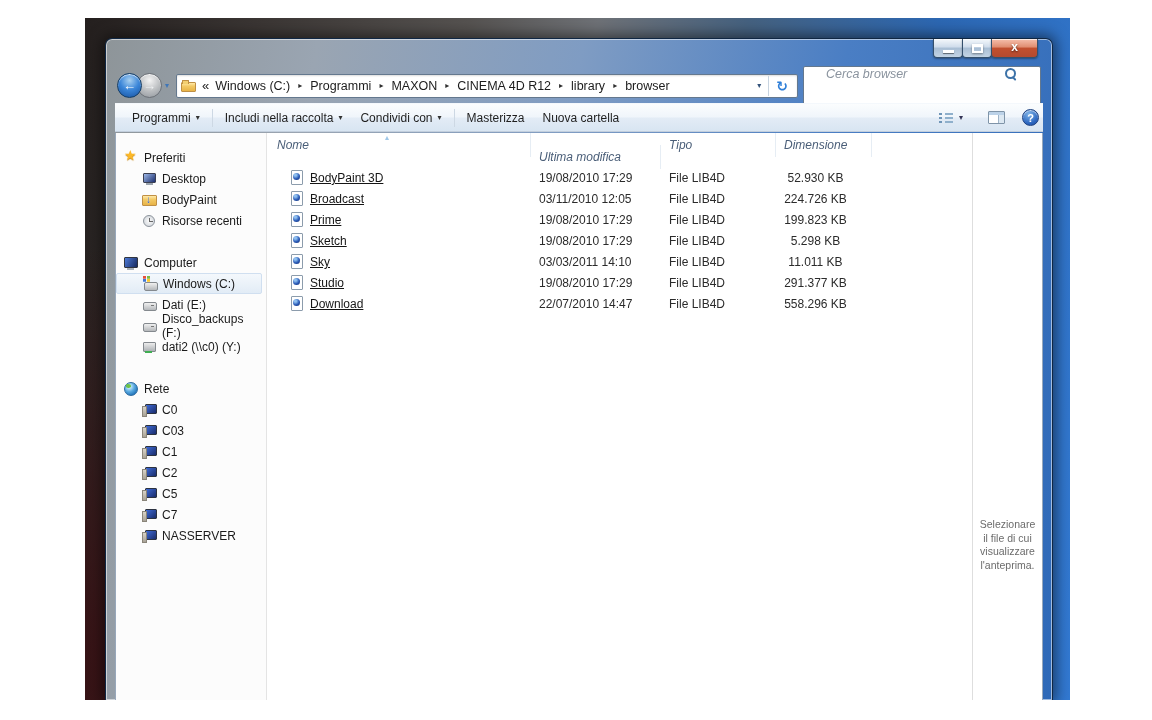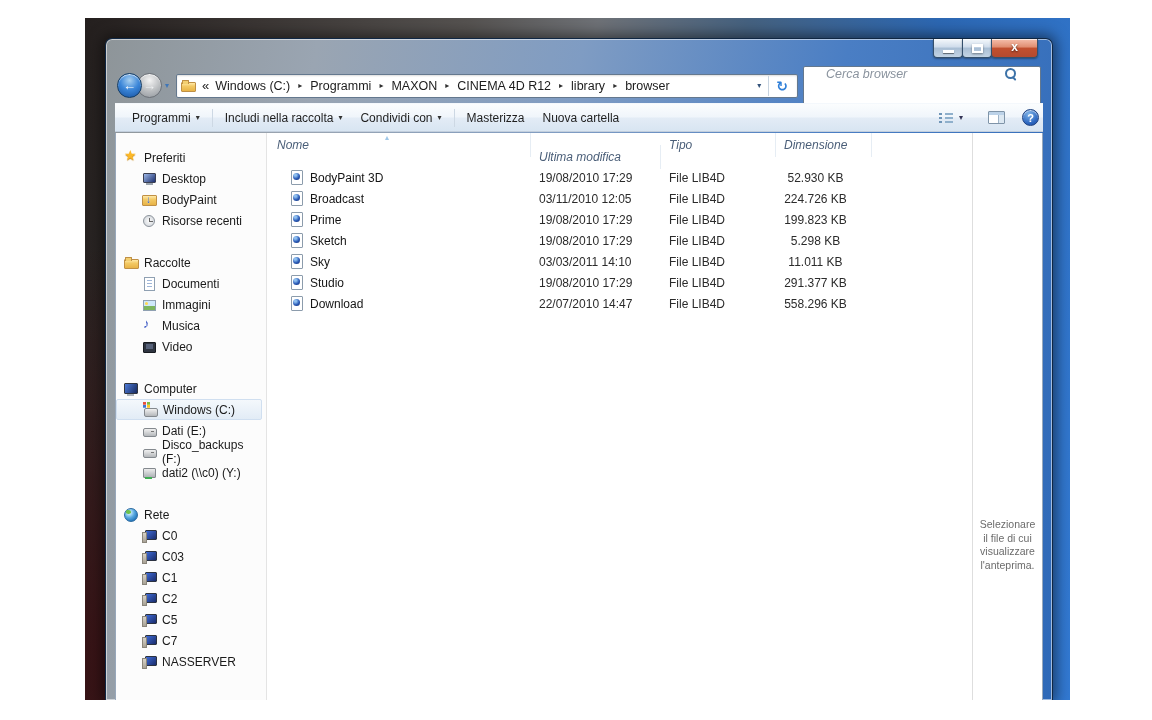--- a/index.html
+++ b/index.html
@@ -122,21 +122,21 @@
     border-right:1px solid #e6edf4; }
   .fh.c-name { width:264px; padding-left:10px; }
   .fh.c-mod { width:130px;margin-top:23px; }
   .fh.c-type { width:115px; }
   .fh.c-size { width:96px; }
   .sort-caret { position:absolute; left:118px; top:0; font-size:8px; color:#9fc7e8; }
   .sort-caret::before { content:"\25B4"; }
   .frows { margin-top:10px; }
   .frow { height:21px; display:flex; align-items:center; color:#2b2b2b; }
   .fc { white-space:nowrap; overflow:hidden; }
-  .fc.c-name { width:264px; display:flex; align-items:flex-end; padding-left:22px; color:#151515; }
+  .fc.c-name { width:264px; display:flex; align-items:flex-end; padding-left:22px; color:#151515;text-decoration:underline; }
   .fc.c-mod { width:130px; padding-left:8px; }
   .fc.c-type { width:115px; padding-left:8px; }
   .fc.c-size { width:96px; text-align:center; padding-right:17px; }
 
   .previewpane { width:70px; flex:none; border-left:1px solid #dedede;
     padding:385px 3px 0; text-align:center; color:#6b6b6b; font-size:10.5px; line-height:1.3; }
 
   
   .ic { width:15px; height:15px; display:inline-block; position:relative; margin-right:5px; flex:none; }
   .ic-star::before { content:"\2605"; position:absolute; left:0; top:-3px; font-size:14px;
@@ -302,42 +302,20 @@
           <div class="nav-i">
             <span class="ic ic-dlfolder"></span>
             <span>BodyPaint</span>
           </div>
           <div class="nav-i">
             <span class="ic ic-recent"></span>
             <span>Risorse recenti</span>
           </div>
         </div>
 
-        <div class="navsec">
-          <div class="nav-h">
-            <span class="ic ic-folder"></span>
-            <span>Raccolte</span>
-          </div>
-          <div class="nav-i">
-            <span class="ic ic-doc"></span>
-            <span>Documenti</span>
-          </div>
-          <div class="nav-i">
-            <span class="ic ic-pic"></span>
-            <span>Immagini</span>
-          </div>
-          <div class="nav-i">
-            <span class="ic ic-music"></span>
-            <span>Musica</span>
-          </div>
-          <div class="nav-i">
-            <span class="ic ic-video"></span>
-            <span>Video</span>
-          </div>
-        </div>
 
         <div class="navsec">
           <div class="nav-h">
             <span class="ic ic-computer"></span>
             <span>Computer</span>
           </div>
           <div class="nav-i sel">
             <span class="ic ic-sysdrive"></span>
             <span>Windows (C:)</span>
           </div>

